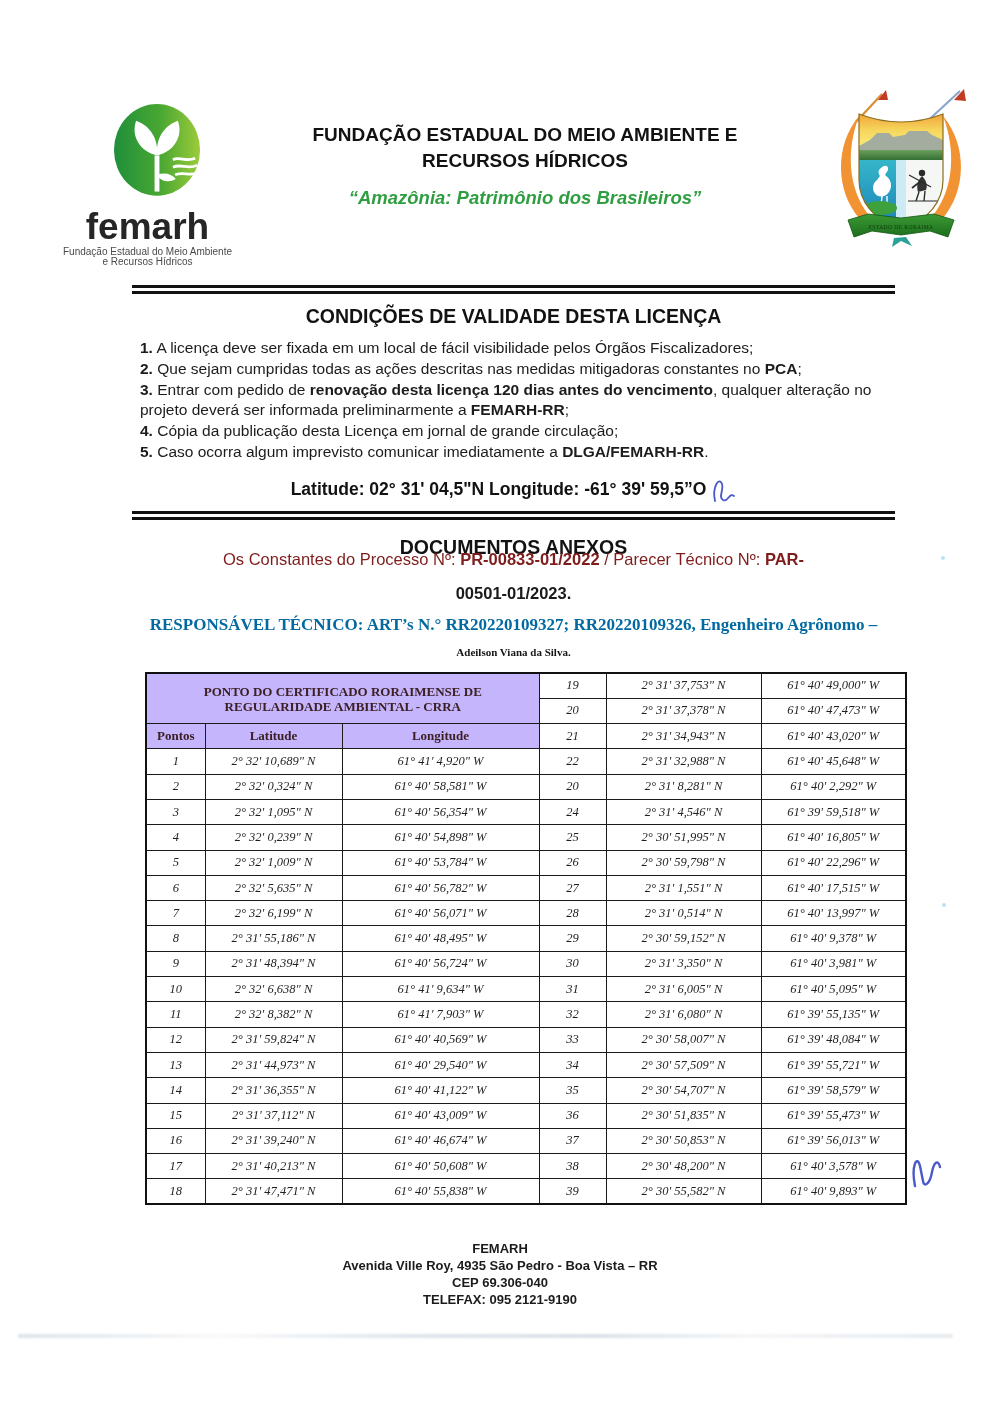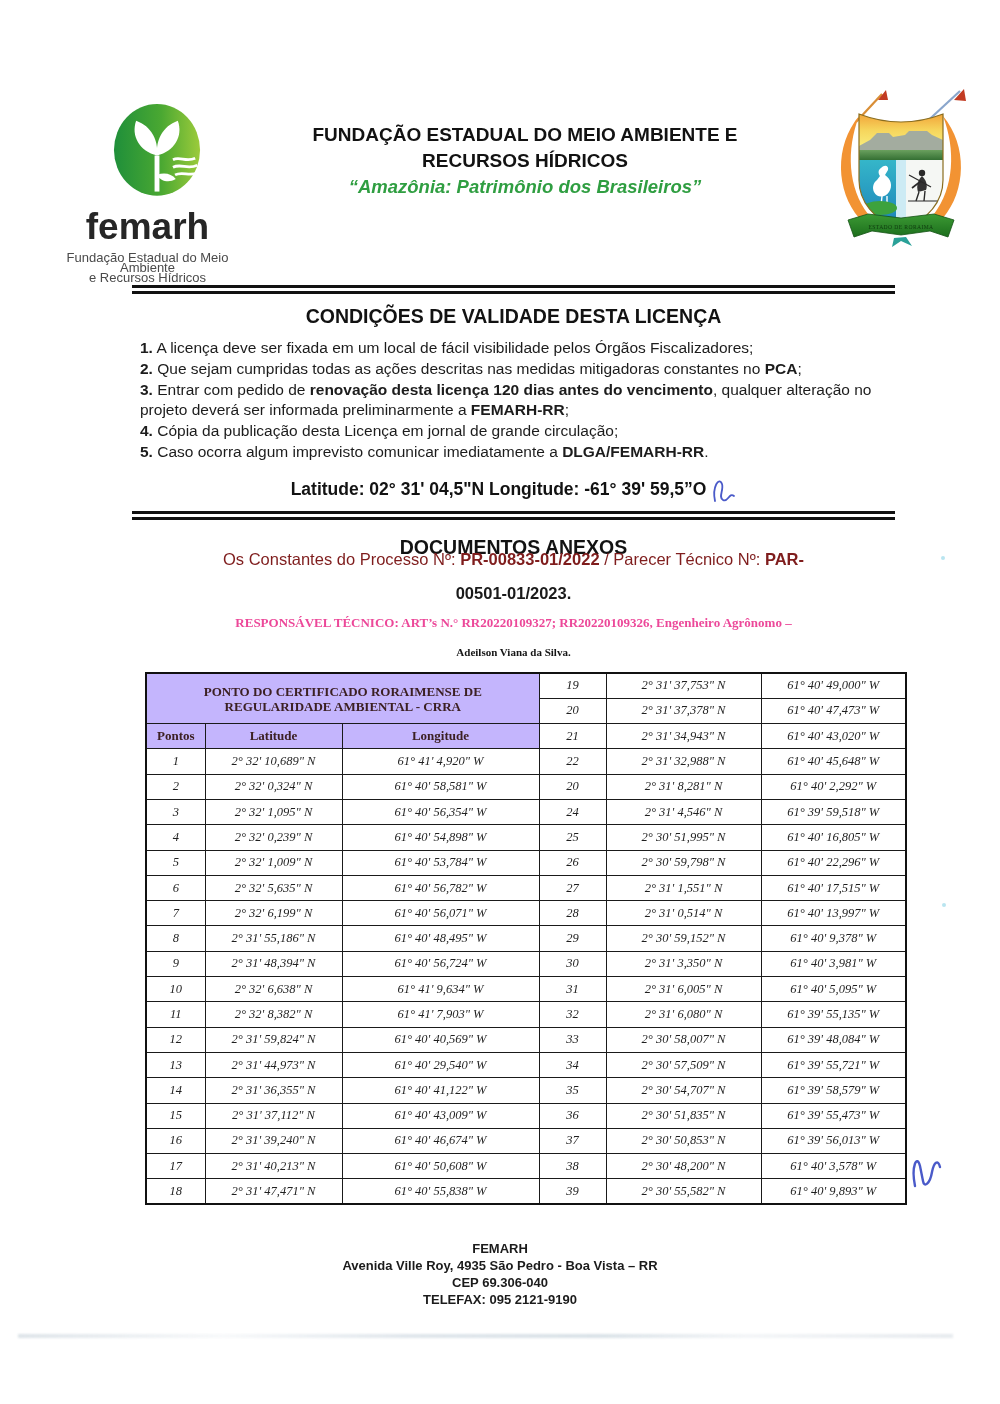--- a/index.html
+++ b/index.html
@@ -3,44 +3,44 @@
 <meta charset="utf-8">
 <style>
   html,body{margin:0;padding:0;background:#e8e8e8;}
   .page{position:relative;width:1000px;height:1404px;background:#ffffff;margin:0 auto;
         font-family:"Liberation Sans",sans-serif;color:#1a1a1a;overflow:hidden;}
 
   
   .logo-block{position:absolute;left:60px;top:96px;width:175px;text-align:center;}
   .logo-oval{display:block;margin:0 auto 0 38px;}
   .logo-word{font-weight:bold;font-size:37px;line-height:34px;color:#262626;letter-spacing:0px;margin-top:2px;}
-  .logo-cap{font-size:13px;color:#4a4a4a;line-height:10px;margin-top:9px;}
+  .logo-cap{font-size:10px;color:#4a4a4a;line-height:10px;margin-top:3px;}
   .head-center{position:absolute;left:225px;top:122px;width:600px;text-align:center;}
   .head-center .l{font-weight:bold;font-size:19px;line-height:25.5px;color:#121212;}
-  .slogan{font-weight:bold;font-style:italic;font-size:18.5px;color:#2f9e41;margin-top:3px;}
+  .slogan{font-weight:bold;font-style:italic;font-size:18.5px;color:#2f9e41;margin-top:14px;}
   .crest{position:absolute;left:826px;top:88px;}
 
   
   .rule{position:absolute;left:132px;width:763px;height:3px;border-top:3.5px solid #111;border-bottom:3.5px solid #111;}
   .sec-title{position:absolute;left:132px;width:763px;text-align:center;font-weight:bold;font-size:19.5px;color:#121212;}
 
   
   .cond-list{position:absolute;left:140px;top:338px;width:757px;font-size:15.5px;line-height:20.8px;color:#1c1c1c;}
   .cond-list p{margin:0;}
   .b{font-weight:bold;}
 
   
   .coord-line{position:absolute;left:132px;top:473px;width:763px;text-align:center;font-weight:bold;font-size:17.5px;color:#121212;}
   .coord-line svg{vertical-align:-10px;margin-left:4px;}
 
   
   .annex-line1{position:absolute;left:132px;top:550px;width:763px;text-align:center;font-size:16.5px;color:#7f1d1d;}
   .annex-line2{position:absolute;left:132px;top:584px;width:763px;text-align:center;font-size:16.5px;font-weight:bold;}
   .resp1{position:absolute;left:132px;top:615px;width:763px;text-align:center;
-         font-family:"Liberation Serif",serif;font-weight:bold;font-size:13px;color:#ec4899;}
+         font-family:"Liberation Serif",serif;font-weight:bold;font-size:17px;color:#0369a1;}
   .resp2{position:absolute;left:132px;top:646px;width:763px;text-align:center;
          font-family:"Liberation Serif",serif;font-weight:bold;font-size:11px;color:#151515;}
 
   
   .tbl-wrap{position:absolute;left:145px;top:672px;}
   table.crra{border-collapse:collapse;table-layout:fixed;width:760px;border:2px solid #111;}
   table.crra tr{height:25.3px;}
   table.crra td{border:1px solid #1a1a1a;text-align:center;vertical-align:middle;padding:0 2px;overflow:hidden;}
   td.data{font-family:"Liberation Serif",serif;font-style:italic;font-size:12.5px;color:#1f1f1f;}
   td.pink{background:#c4b5fd;font-family:"Liberation Serif",serif;color:#3c2023;font-weight:bold;}

